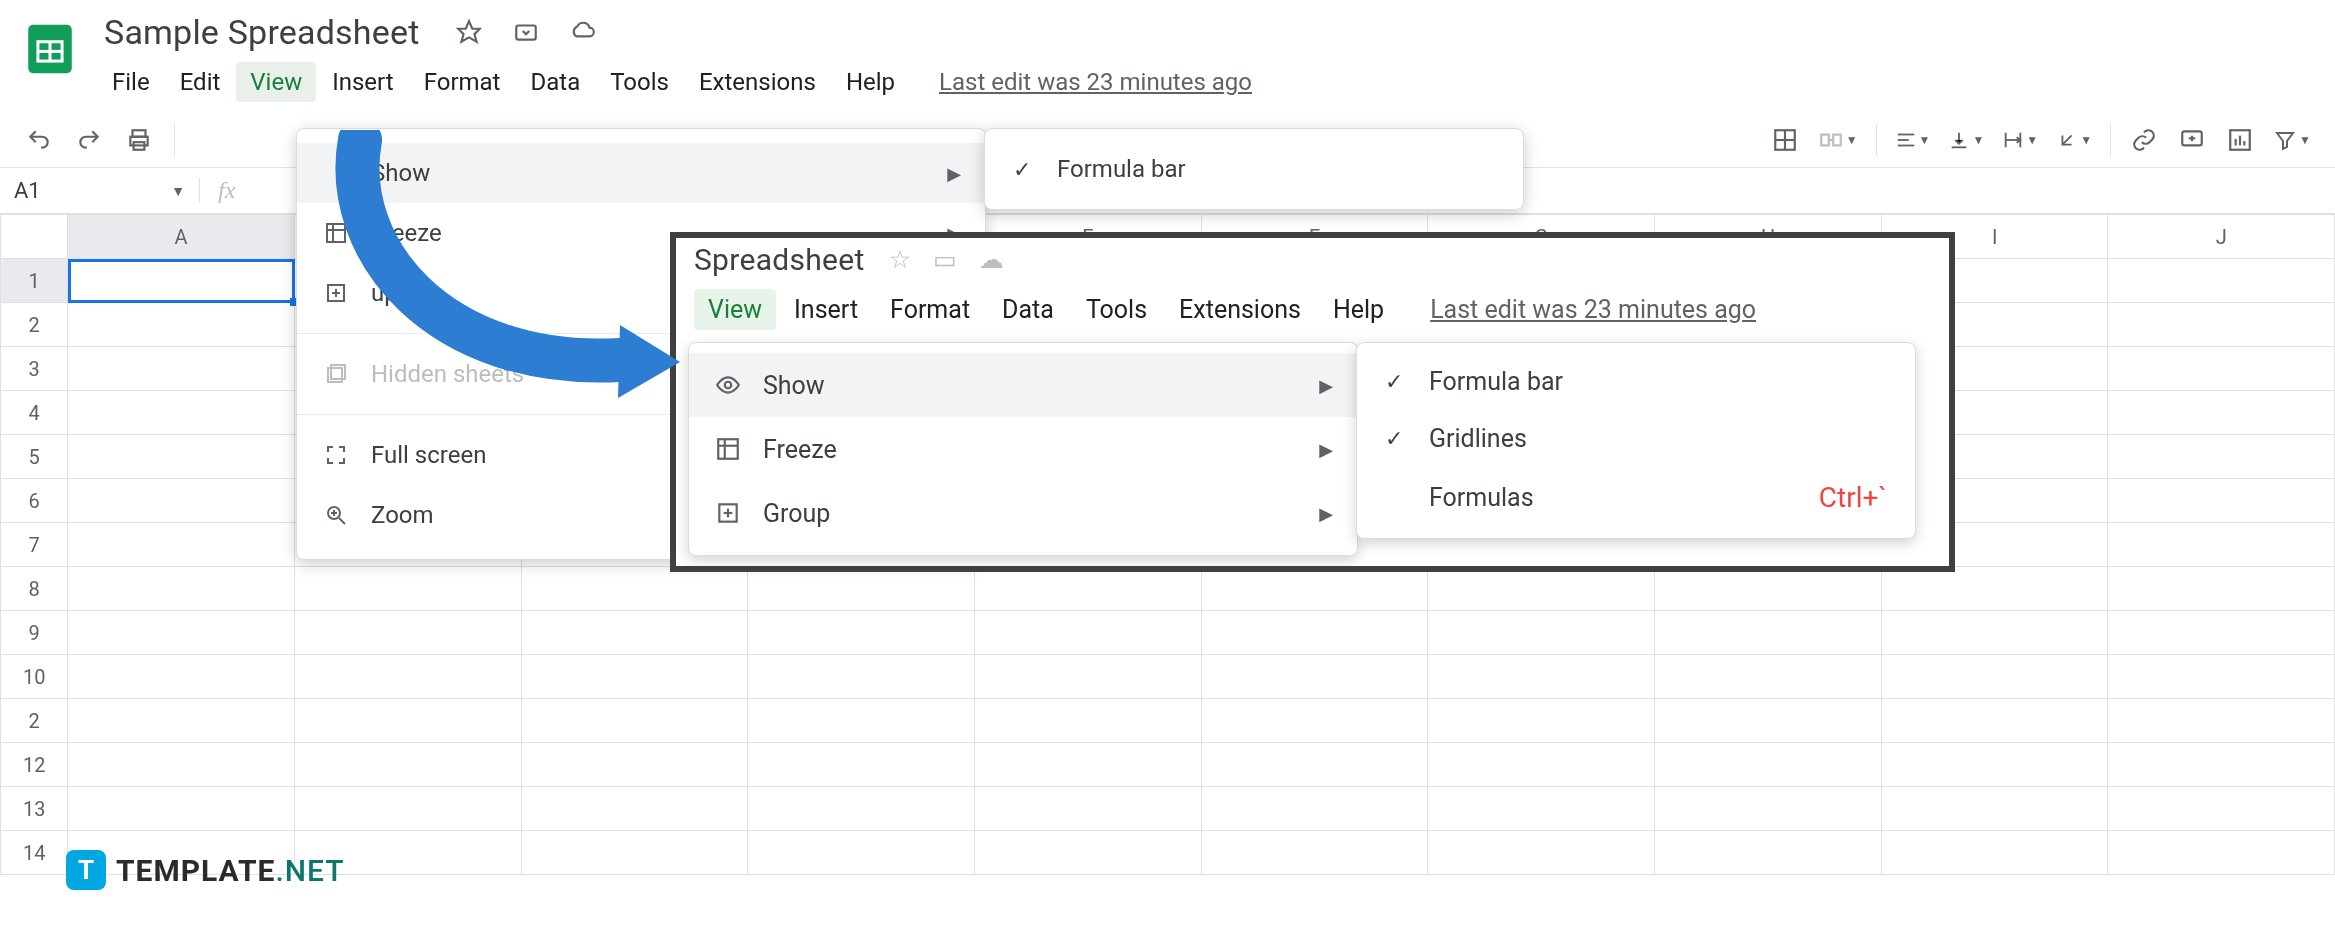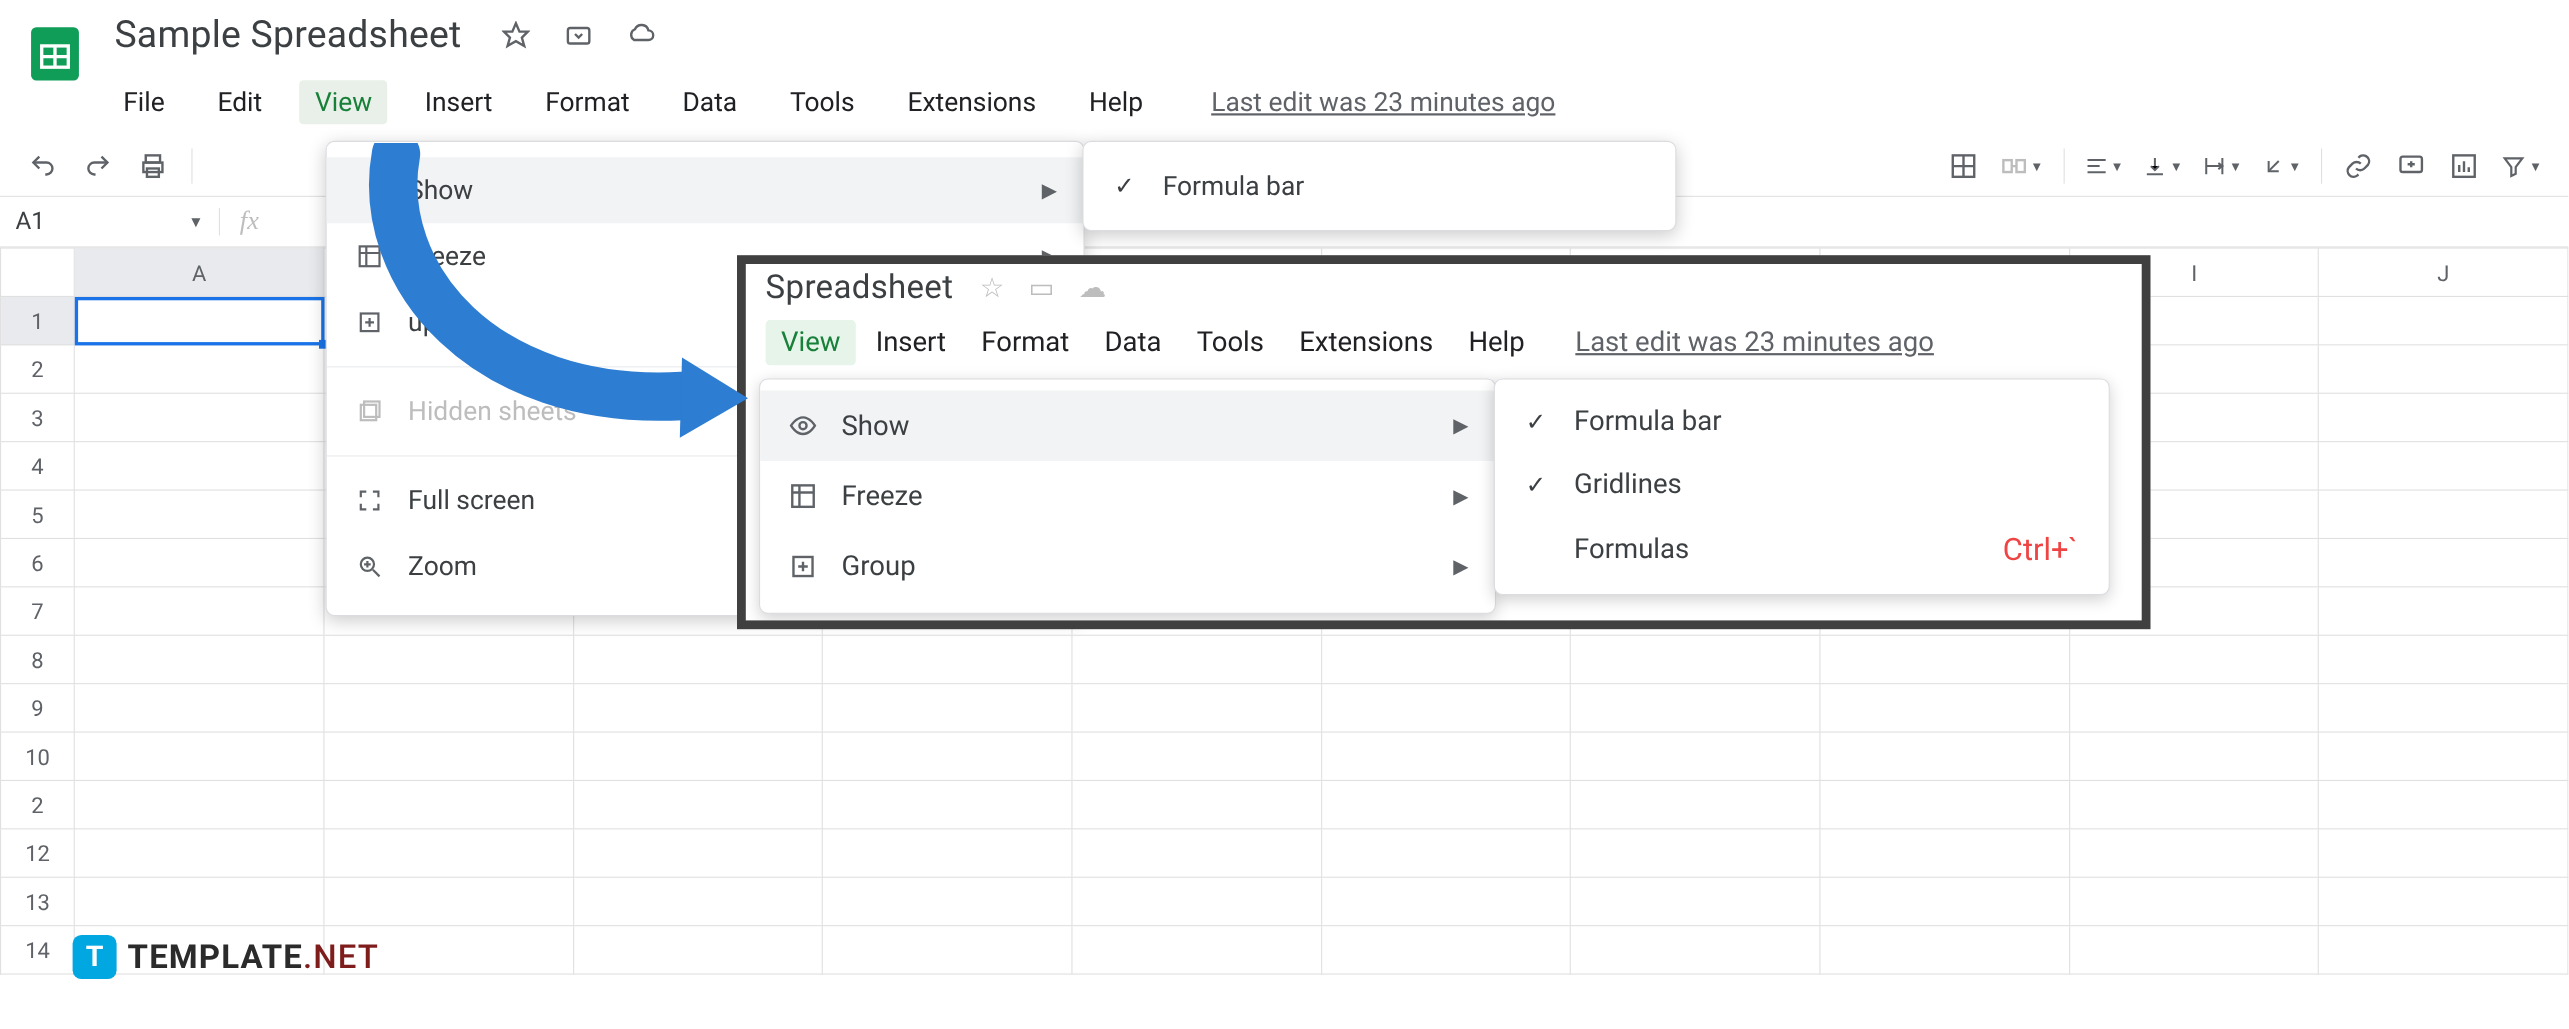--- a/index.html
+++ b/index.html
@@ -35,22 +35,22 @@
     padding: 2px 6px;
   }
   .title-icon {
     width: 28px; height: 28px;
     display: flex; align-items: center; justify-content: center;
     color: #5f6368;
   }
   .menubar {
     display: flex;
     align-items: center;
-    gap: 20px;
-    margin-top: 19px;
+    gap: 2px;
+    margin-top: 8px;
     font-size: 24px;
     color: #202124;
   }
   .menu-item {
     padding: 6px 14px;
     border-radius: 4px;
     cursor: pointer;
   }
   .menu-item.active {
     background: #e8f0e9;
@@ -193,21 +193,21 @@
     padding:12px 28px;
     font-size:24px; color:#3c4043;
   }
   .check { width:26px; color:#3c4043; font-size:22px;}
   
   .callout {
     position:absolute;
     left:670px; top:232px;
     width:1285px;
     height:340px;
-    border:8px solid #404040;
+    border:6px solid #404040;
     background:#fff;
     z-index:30;
     overflow:hidden;
   }
   .co-header {
     display:flex; align-items:center;
     padding:4px 18px 12px 18px;
     gap:4px;
     font-size:25px;
   }
@@ -266,21 +266,21 @@
   .wm-badge{
     width:40px;height:40px;border-radius:8px;
     background:#00a7e1;
     display:flex;align-items:center;justify-content:center;
     color:#fff;font-weight:700;font-size:26px;
   }
   .wm-text{
     font-size:30px; font-weight:700; letter-spacing:1px;
     color:#2b2b2b;
   }
-  .wm-text .net{ color:#7f1d1d; font-weight:500;}
+  .wm-text .net{ color:#0f766e; font-weight:500;}
 </style>
 </head>
 <body>
 
 <div class="header">
   <div class="logo">
     <svg viewBox="0 0 48 48">
       <rect x="6" y="4" width="36" height="40" rx="4" fill="#0f9d58"></rect>
       <rect x="14" y="18" width="20" height="16" fill="none" stroke="#fff" stroke-width="2.5"></rect>
       <line x1="14" y1="26" x2="34" y2="26" stroke="#fff" stroke-width="2.5"></line>

